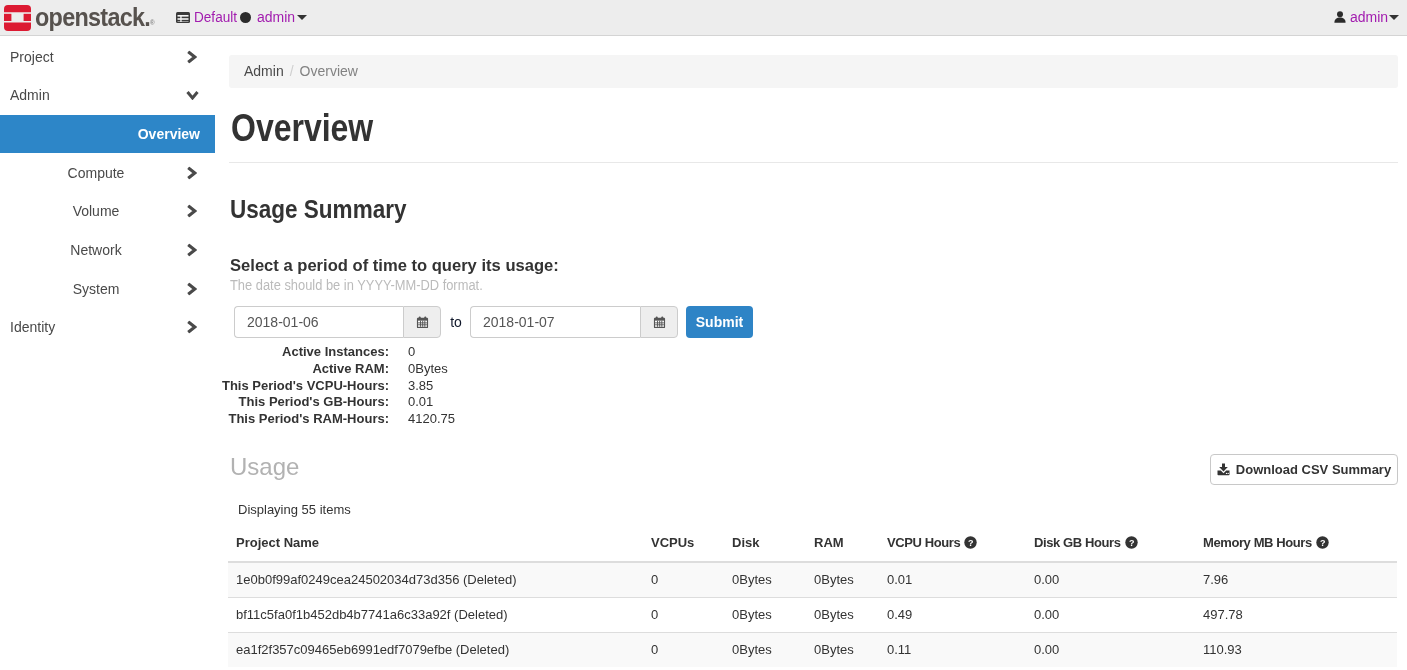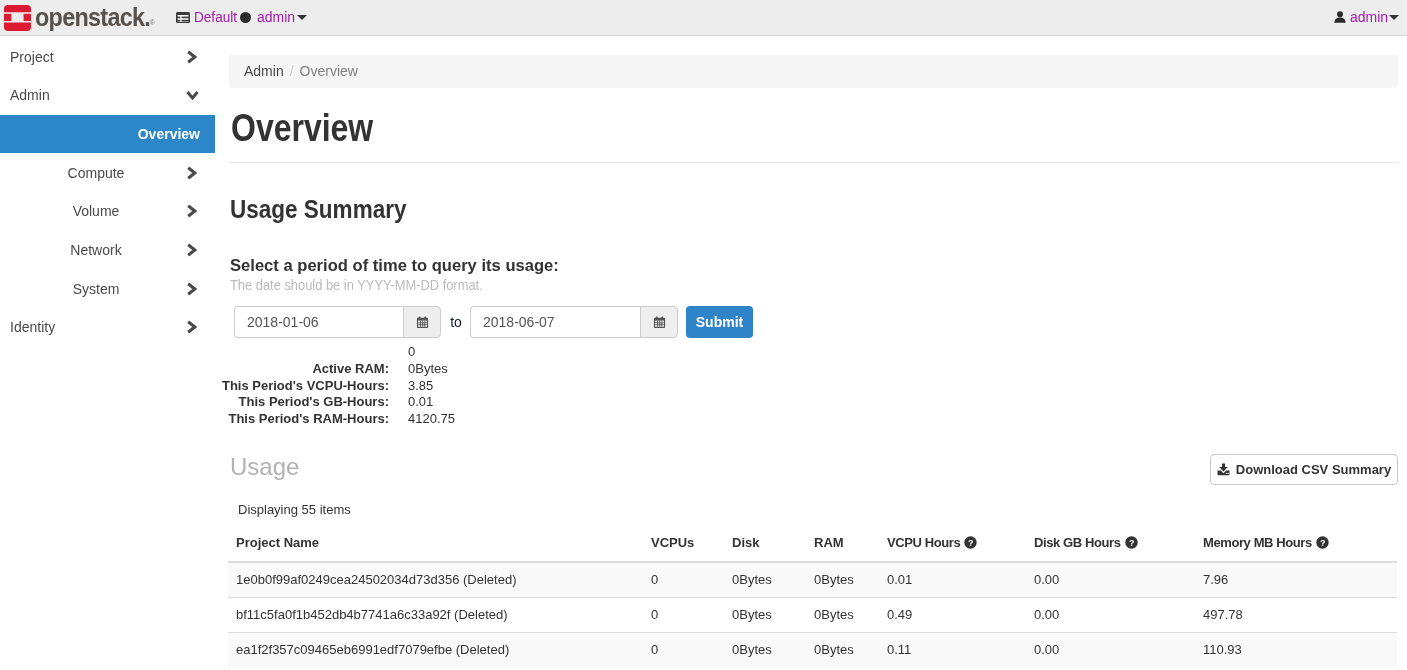--- a/index.html
+++ b/index.html
@@ -183,39 +183,40 @@
       <rect x="2.2" y="6.9" width="9.6" height="1" fill="#555"></rect>
       <rect x="2.2" y="9" width="9.6" height="1" fill="#555"></rect>
       <rect x="4.4" y="5" width="1" height="6.6" fill="#555"></rect>
       <rect x="6.7" y="5" width="1" height="6.6" fill="#555"></rect>
       <rect x="9" y="5" width="1" height="6.6" fill="#555"></rect>
     </svg>
       </div>
   </div>
   <div id="to-lbl">to</div>
   <div class="dategroup" id="dg2">
-    <div class="dateinput">2018-06-07</div>
+    <div class="dateinput">2018-01-07</div>
     <div class="dateaddon">
         <svg width="13" height="13" viewBox="0 0 14 14">
       <rect x="3" y="0.5" width="2" height="3" rx="0.8" fill="#555"></rect>
       <rect x="9" y="0.5" width="2" height="3" rx="0.8" fill="#555"></rect>
       <rect x="1" y="2" width="12" height="11" rx="1" fill="#555"></rect>
       <rect x="2.2" y="5" width="9.6" height="6.6" fill="#fff"></rect>
       <rect x="2.2" y="6.9" width="9.6" height="1" fill="#555"></rect>
       <rect x="2.2" y="9" width="9.6" height="1" fill="#555"></rect>
       <rect x="4.4" y="5" width="1" height="6.6" fill="#555"></rect>
       <rect x="6.7" y="5" width="1" height="6.6" fill="#555"></rect>
       <rect x="9" y="5" width="1" height="6.6" fill="#555"></rect>
     </svg>
       </div>
   </div>
   <div id="submit">Submit</div>
 
   <div id="summary">
     <div class="srow">
+        <span class="k">Active Instances:</span>
         <span class="v">0</span>
       </div>
     <div class="srow">
         <span class="k">Active RAM:</span>
         <span class="v">0Bytes</span>
       </div>
     <div class="srow">
         <span class="k">This Period's VCPU-Hours:</span>
         <span class="v">3.85</span>
       </div>

